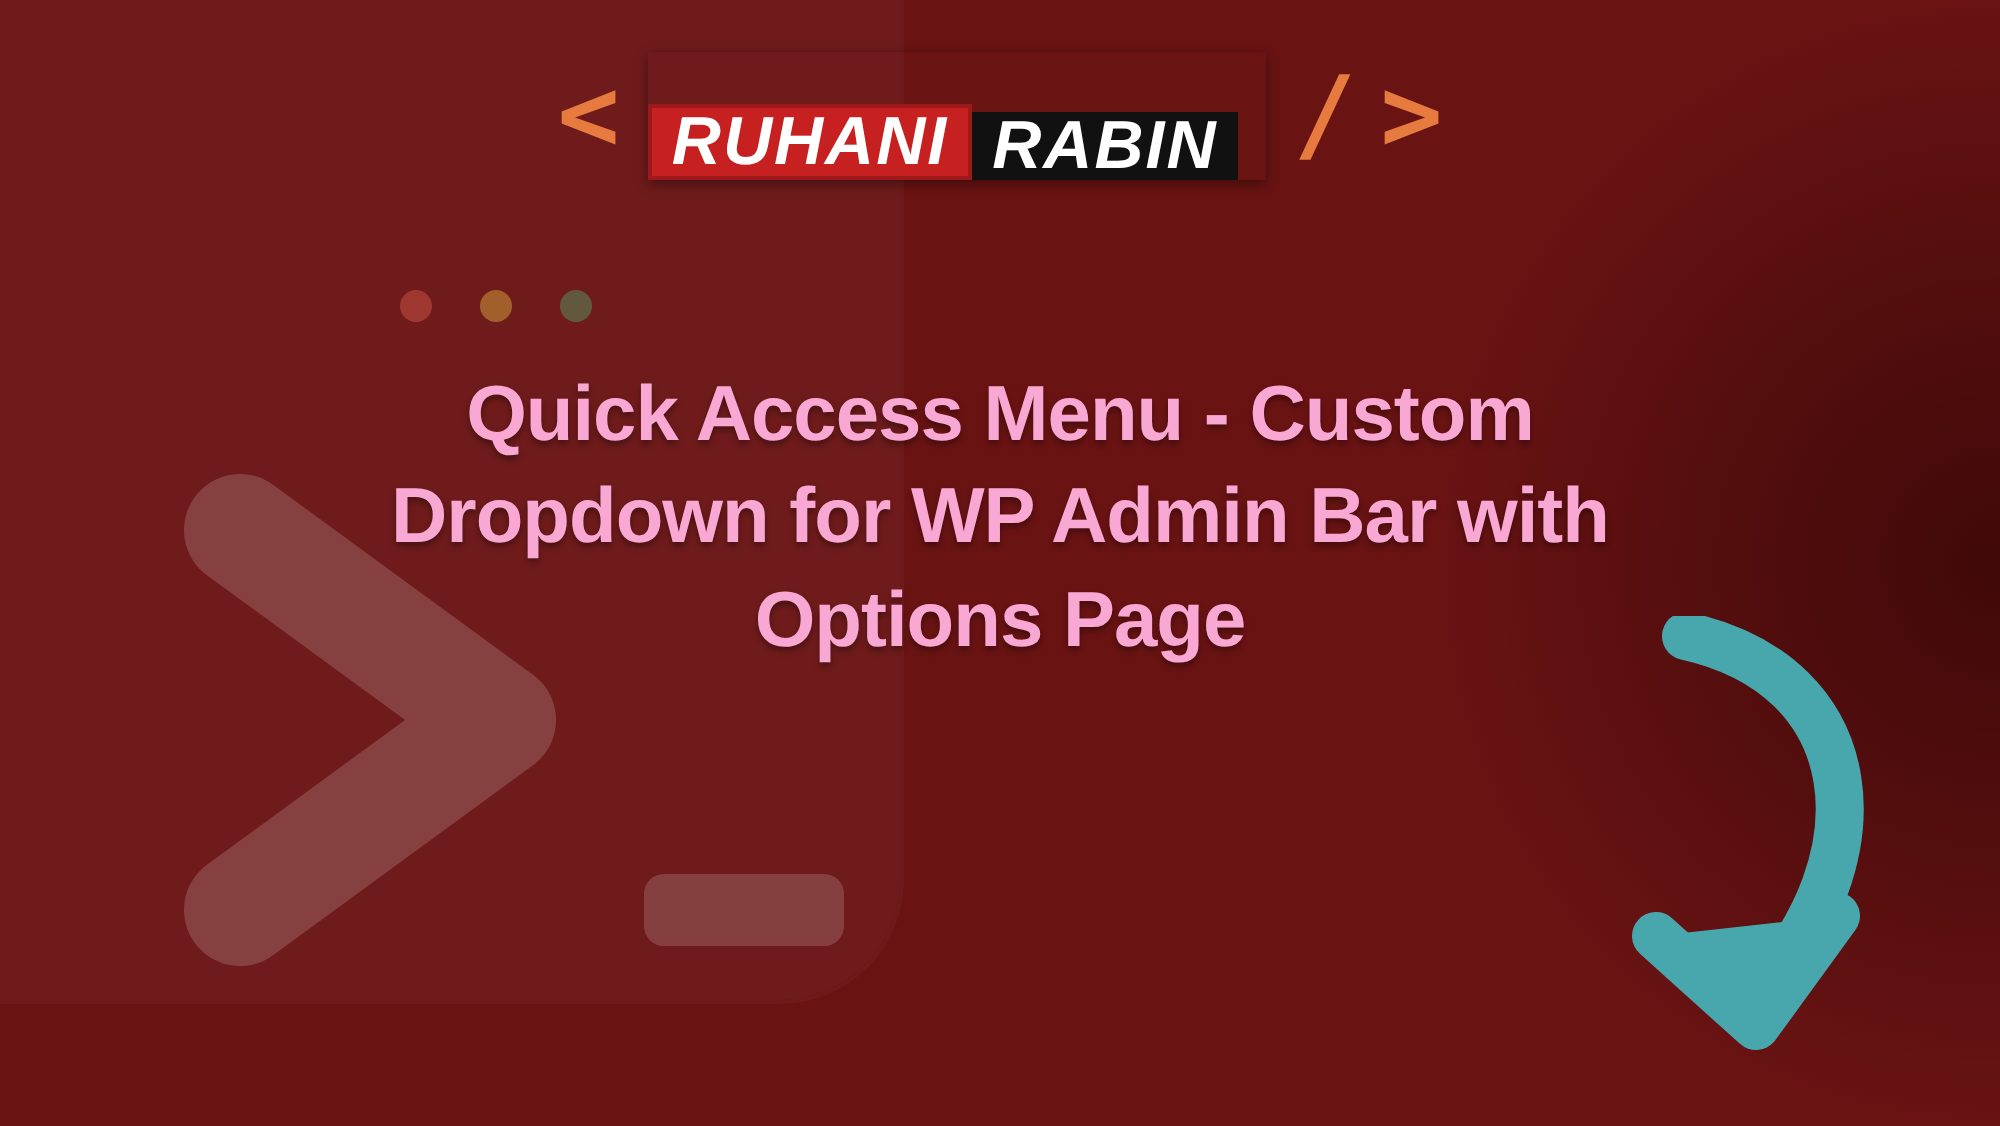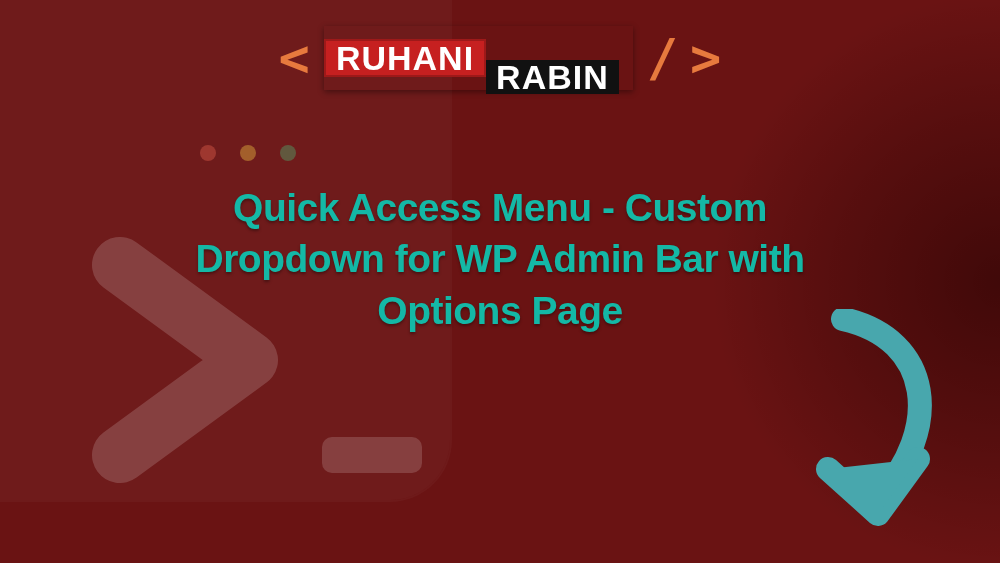--- a/index.html
+++ b/index.html
@@ -90,23 +90,24 @@
   }
   .angle.slash-close {
     display: flex;
     gap: 12px;
     align-items: center;
   }
   .angle .slash { color: #E77A3E; }
 
   .logo-pill {
     display: flex;
-    align-items: center;
+    align-items: flex-end;
     height: 64px;
     box-shadow: 0 2px 6px rgba(0,0,0,0.4);
+    font-style: italic;
   }
   .logo-seg {
     display: flex;
     align-items: center;
     padding: 0 10px;
     font-family: Arial, Helvetica, sans-serif;
     font-weight: 700;
     font-size: 34px;
     letter-spacing: 1px;
     line-height: 1;
@@ -126,21 +127,21 @@
     left: 50%;
     transform: translateX(-50%);
     width: 620px;
     text-align: center;
   }
   .title {
     font-weight: 800;
     font-size: 39px;
     line-height: 1.32;
     letter-spacing: -0.5px;
-    color: #14b8a6;
+    color: #f9a8d4;
     text-shadow: 0 2px 3px rgba(0,0,0,0.35);
   }
 
   
   .arrow {
     position: absolute;
     right: 42px;
     bottom: 20px;
     pointer-events: none;
   }

